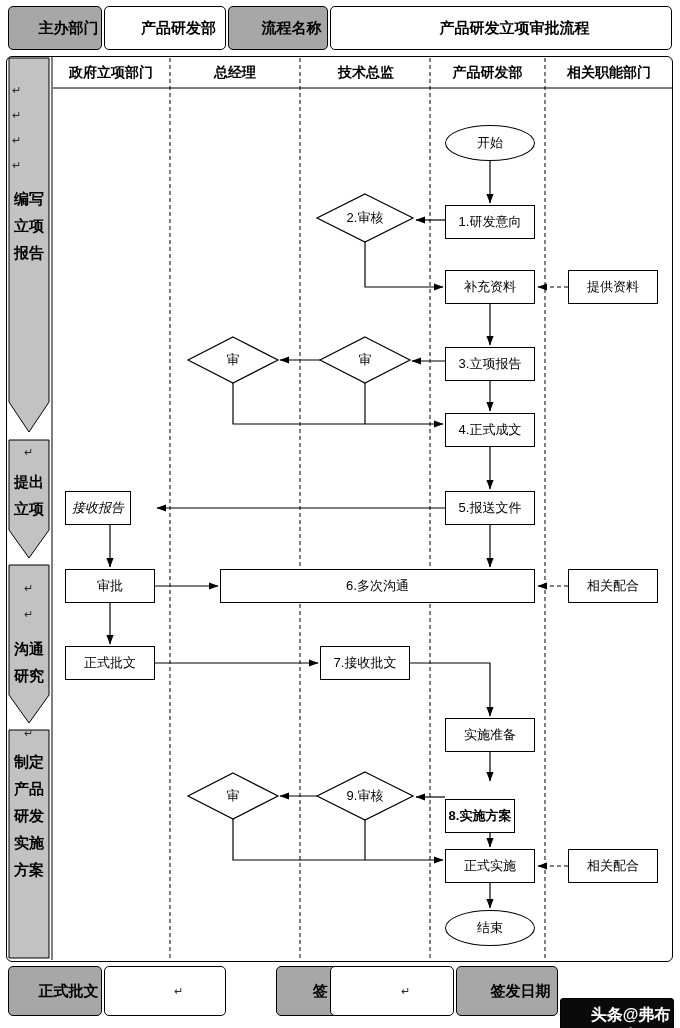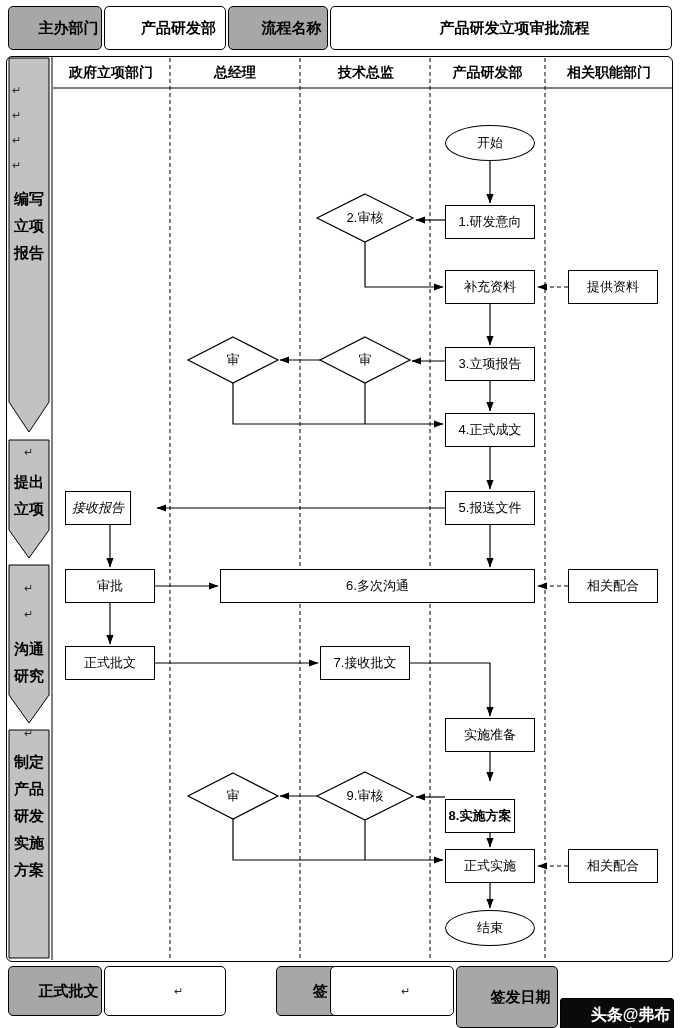--- a/index.html
+++ b/index.html
@@ -182,16 +182,16 @@
   <div class="node ellipse" style="left:445px; top:910px; width:90px; height:36px;">结束</div>
 
   <div class="cell gray" style="left:8px; top:966px; width:94px; height:50px;">正式批文</div>
   <div class="cell" style="left:104px; top:966px; width:122px; height:50px; font-weight:normal;">
       <span class="pilcrow center">↵</span>
     </div>
   <div class="cell gray" style="left:228px; top:966px; width:100px; height:50px;margin-left:48px;">签 发 人</div>
   <div class="cell" style="left:330px; top:966px; width:124px; height:50px; font-weight:normal;">
       <span class="pilcrow center">↵</span>
     </div>
-  <div class="cell gray" style="left:456px; top:966px; width:102px; height:62px;">签发日期</div>
+  <div class="cell gray" style="left:456px; top:966px; width:102px; height:50px;">签发日期</div>
   <div class="cell black" style="left:560px; top:966px; width:114px; height:56px; font-size:16px;margin-top:32px;">头条@弗布克</div>
 
 </div>
 
 </body></html>

